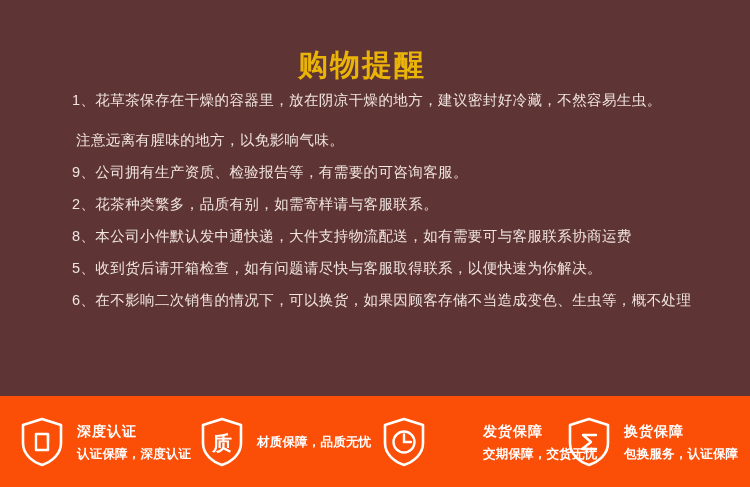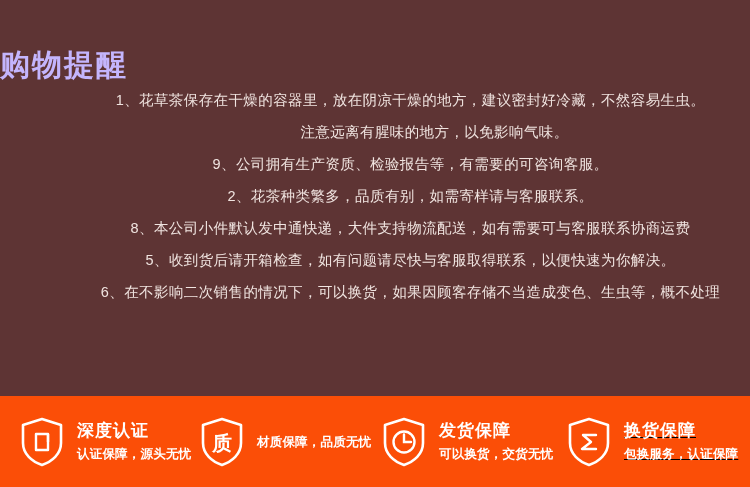--- a/index.html
+++ b/index.html
@@ -29,88 +29,89 @@
     top: 0;
     width: 750px;
     height: 396px;
     background: #5e3434;
   }
   .notice-title {
     position: absolute;
     left: 0;
     top: 26px;
     width: 724px;
-    color: #c4b5fd;
+    text-align: center;
+    color: #eab308;
     font-size: 30px;
     font-weight: 700;
     letter-spacing: 2px;
     line-height: 38px;
     white-space: nowrap;
   }
   .notice-list {
     position: absolute;
     left: 0;
     top: 84px;
     width: 749px;
     list-style: none;
     margin: 0;
     padding: 0;
-    text-align: center;
   }
   .notice-line {
     color: #f0e4e0;
     font-size: 14.5px;
     line-height: 32px;
     height: 32px;
     white-space: nowrap;
     letter-spacing: 0.4px;
   }
   .notice-line.indent-num {
     padding-left: 72px;
   }
   .notice-line.indent-sub {
-    padding-left: 120px;
+    padding-left: 76px;
+    margin-top: 8px;
   }
 
   
   .service-bar {
     position: absolute;
     left: 0;
     top: 396px;
     width: 750px;
     height: 91px;
     background: #fb4e07;
     display: flex;
     align-items: center;
   }
   .service-item {
     display: flex;
     align-items: center;
     height: 60px;
   }
   .service-item.s1 { width: 190px; padding-left: 18px; box-sizing: border-box; }
   .service-item.s2 { width: 190px; padding-left: 8px; box-sizing: border-box; }
-  .service-item.s3 { width: 185px; padding-left: 0px; box-sizing: border-box; }
-  .service-item.s4 { width: 185px; padding-left: 0px; box-sizing: border-box; text-decoration: underline; }
+  .service-item.s3 { width: 185px; padding-left: 0px; box-sizing: border-box; gap: 44px; }
+  .service-item.s4 { width: 185px; padding-left: 0px; box-sizing: border-box; }
 
   .service-icon {
     width: 48px;
     height: 52px;
     flex: 0 0 48px;
     display: block;
   }
   .service-text {
     margin-left: 11px;
     display: flex;
     flex-direction: column;
     justify-content: center;
   }
   .service-title {
     color: #ffffff;
-    font-size: 17px;
+    font-size: 14px;
     font-weight: 700;
     line-height: 24px;
     letter-spacing: 1px;
     white-space: nowrap;
   }
   .service-sub {
     color: #ffffff;
     font-size: 12.5px;
     font-weight: 700;
     line-height: 19px;
@@ -142,21 +143,21 @@
   <section class="service-bar">
 
     <div class="service-item s1">
       <svg class="service-icon" viewBox="0 0 48 52">
         <path d="M24 3 L43 9 L43 27 C43 38 34 45.5 24 49 C14 45.5 5 38 5 27 L5 9 Z" fill="none" stroke="#ffffff" stroke-width="2.6" stroke-linejoin="round"></path>
         <path d="M18 18 L30 18 L30 34 L18 34 Z" fill="none" stroke="#ffffff" stroke-width="2.4" stroke-linejoin="round"></path>
         <path d="M30 18 L30 26" fill="none" stroke="#ffffff" stroke-width="2.4"></path>
       </svg>
       <div class="service-text">
         <div class="service-title">深度认证</div>
-        <div class="service-sub">认证保障，源头无忧</div>
+        <div class="service-sub">认证保障，深度认证</div>
       </div>
     </div>
 
     <div class="service-item s2">
       <svg class="service-icon" viewBox="0 0 48 52">
         <path d="M24 3 L43 9 L43 27 C43 38 34 45.5 24 49 C14 45.5 5 38 5 27 L5 9 Z" fill="none" stroke="#ffffff" stroke-width="2.6" stroke-linejoin="round"></path>
         <text x="24" y="34" text-anchor="middle" font-family="'Liberation Sans', 'DejaVu Sans', sans-serif" font-size="20" font-weight="700" fill="#ffffff">质</text>
       </svg>
       <div class="service-text">
         <div class="service-sub">材质保障，品质无忧</div>
@@ -164,21 +165,21 @@
     </div>
 
     <div class="service-item s3">
       <svg class="service-icon" viewBox="0 0 48 52">
         <path d="M24 3 L43 9 L43 27 C43 38 34 45.5 24 49 C14 45.5 5 38 5 27 L5 9 Z" fill="none" stroke="#ffffff" stroke-width="2.6" stroke-linejoin="round"></path>
         <circle cx="24" cy="26" r="10.5" fill="none" stroke="#ffffff" stroke-width="2.4"></circle>
         <path d="M24 18.5 L24 26 L31 26" fill="none" stroke="#ffffff" stroke-width="2.4" stroke-linecap="round"></path>
       </svg>
       <div class="service-text">
         <div class="service-title">发货保障</div>
-        <div class="service-sub">可以换货，交货无忧</div>
+        <div class="service-sub">交期保障，交货无忧</div>
       </div>
     </div>
 
     <div class="service-item s4">
       <svg class="service-icon" viewBox="0 0 48 52">
         <path d="M24 3 L43 9 L43 27 C43 38 34 45.5 24 49 C14 45.5 5 38 5 27 L5 9 Z" fill="none" stroke="#ffffff" stroke-width="2.6" stroke-linejoin="round"></path>
         <path d="M31 19 L18 19 L26 26 L17 33 L31 33" fill="none" stroke="#ffffff" stroke-width="2.4" stroke-linecap="round" stroke-linejoin="round"></path>
       </svg>
       <div class="service-text">
         <div class="service-title">换货保障</div>

